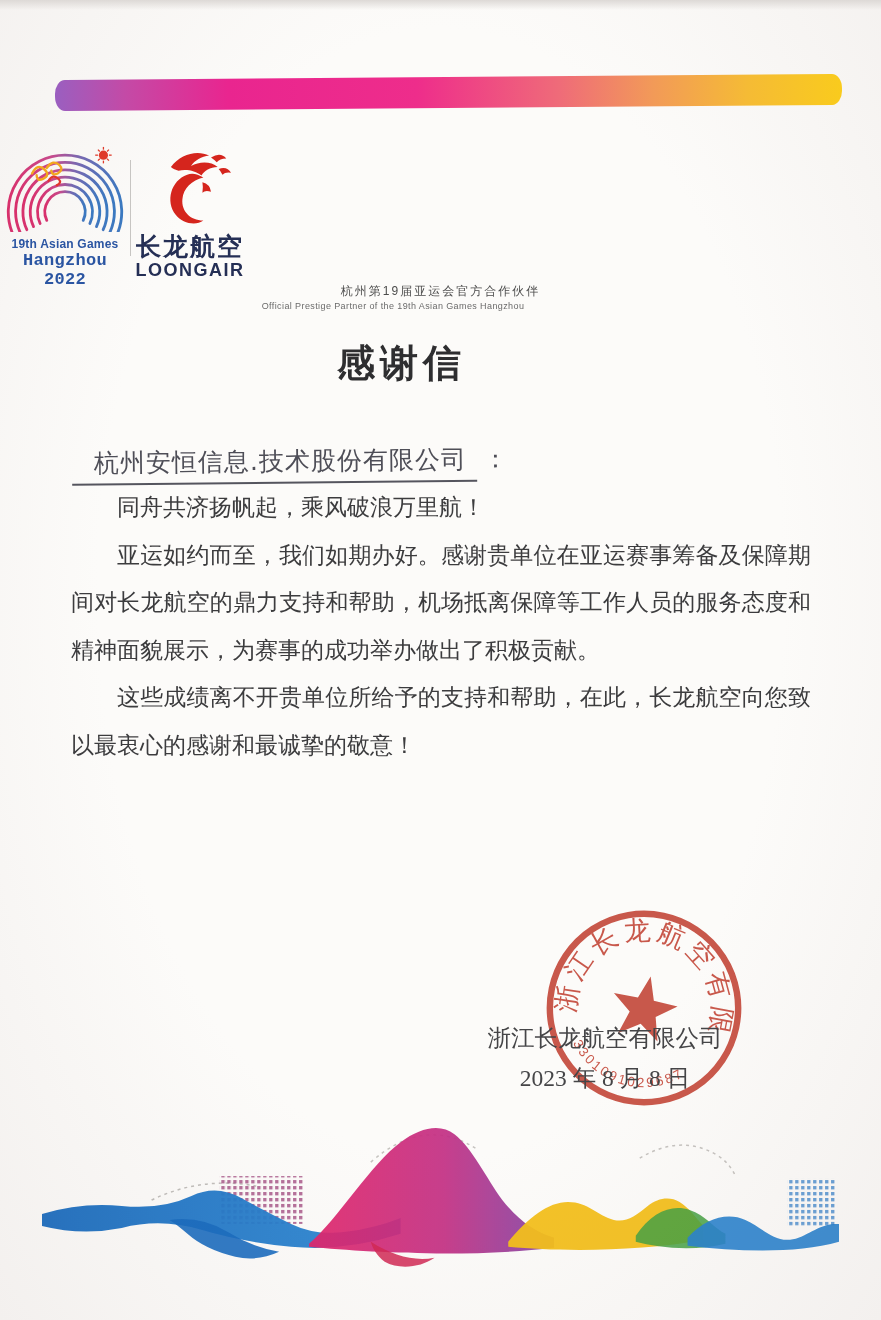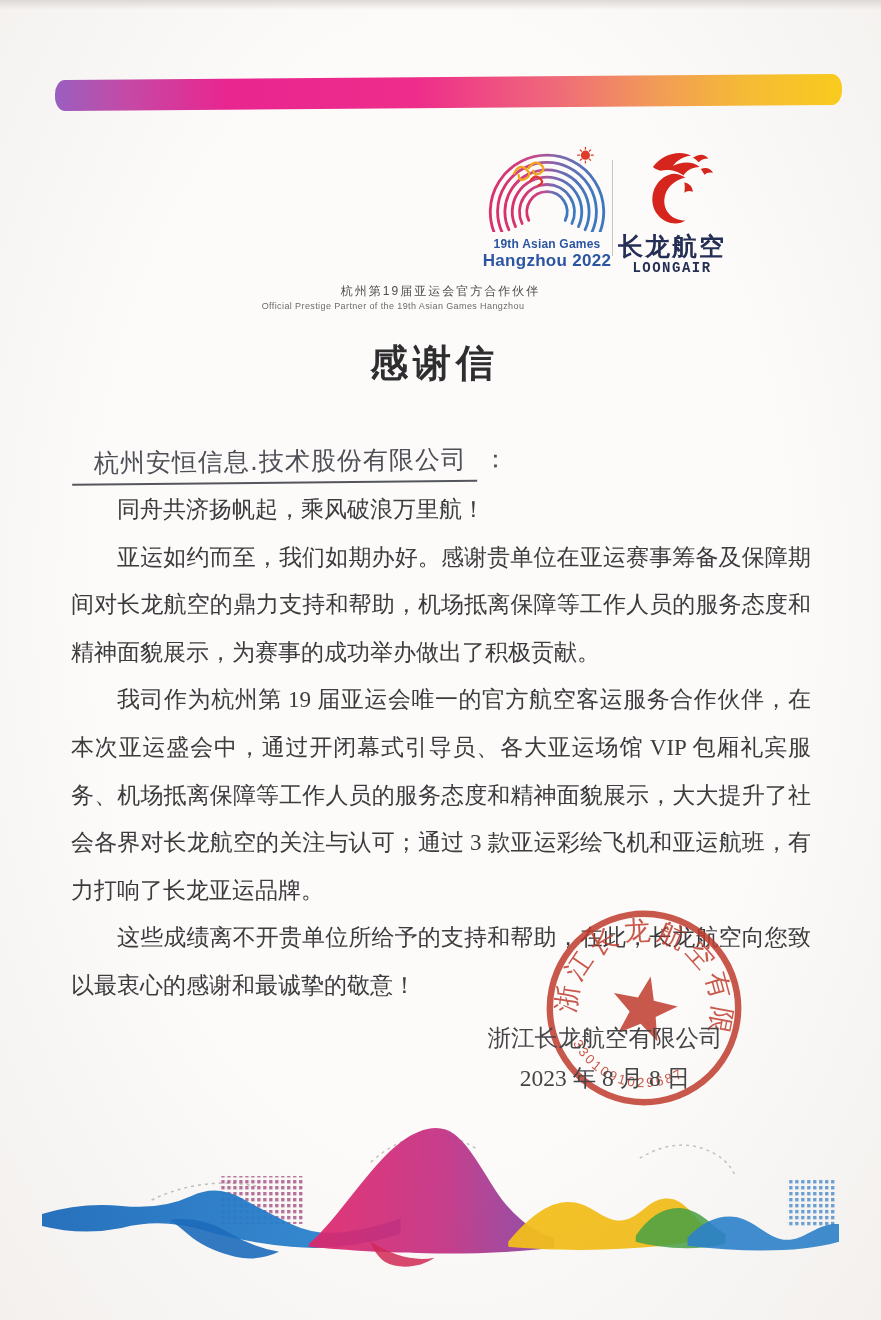--- a/index.html
+++ b/index.html
@@ -20,57 +20,57 @@
   
   .ribbon{
     position:absolute;left:55px;top:77px;width:787px;height:31px;
     border-radius:10px/14px;
     transform:rotate(-0.45deg);
     background:linear-gradient(90deg,#9a5fc0 0%,#c44aa6 9%,#e9258f 22%,#ee2d8b 46%,#ef6b79 64%,#f29a58 76%,#f5bb35 88%,#f9cb1d 100%);
   }
   
   .logos{
     position:absolute;left:0;top:146px;width:731px;height:136px;
-    display:flex;justify-content:flex-end;align-items:flex-start;
+    display:flex;justify-content:flex-start;align-items:flex-start;
   }
   .ag-block{width:130px;text-align:center;position:relative;}
   .ag-text1{font-family:"Liberation Sans",sans-serif;font-weight:bold;color:#2b55a2;font-size:12px;letter-spacing:.2px;margin-top:1px;}
-  .ag-text2{font-family:Liberation Sans, sans-serif;font-weight:bold;color:#2b55a2;font-size:17px;letter-spacing:.3px;}
+  .ag-text2{font-family:Liberation Mono, monospace;font-weight:bold;color:#2b55a2;font-size:17px;letter-spacing:.3px;}
   .divider{width:1px;height:96px;background:#c7c5c2;margin-top:14px;}
   .la-block{width:118px;text-align:center;}
   .la-cn{font-family:Liberation Serif, serif;font-weight:bold;color:#252f55;font-size:25px;letter-spacing:2px;line-height:1.05;}
-  .la-en{font-family:Liberation Mono, monospace;font-weight:bold;color:#252f55;font-size:14px;letter-spacing:1.5px;}
+  .la-en{font-family:Liberation Sans, sans-serif;font-weight:bold;color:#252f55;font-size:18px;letter-spacing:1.5px;}
   .partner-cn{
     position:absolute;left:0;top:283px;width:881px;text-align:center;
     font-family:"Liberation Sans",sans-serif;font-size:12px;color:#4c4c4c;letter-spacing:2px;
   }
   .partner-en{
     position:absolute;left:0;top:301px;width:786px;text-align:center;
     font-family:"Liberation Sans",sans-serif;font-size:9px;color:#6b6b6b;letter-spacing:.4px;
   }
   .title{
     position:absolute;left:0;top:338px;width:803px;text-align:center;
-    font-size:38px;font-weight:bold;color:#2e2e30;letter-spacing:5px;padding-left:33px;
+    font-size:38px;font-weight:bold;color:#2e2e30;letter-spacing:5px;
   }
   .salutation{
     position:absolute;left:72px;top:443px;width:740px;
     font-family:"DejaVu Sans",sans-serif;
     font-size:25px;color:#4e4e57;transform:rotate(-0.6deg);
   }
   .salutation .hand{
     display:inline-block;border-bottom:2px solid #55555e;
     padding:0 10px 4px 22px;letter-spacing:1px;min-width:300px;
   }
   .salutation .colon{padding-left:6px;}
   .body-text{
     position:absolute;left:71px;top:486px;width:740px;
     font-size:23px;color:#3c3c3e;line-height:47.6px;
     text-align:justify;
   }
-  .body-text p{margin:0;text-indent:2em;}
+  .body-text p{margin:0;text-indent:2em;font-family:Liberation Mono, monospace;}
   .signature{
     position:absolute;right:146px;top:1018px;width:260px;text-align:center;
     font-size:23.5px;color:#454547;line-height:40px;
   }
   .seal{
     position:absolute;left:537px;top:901px;width:214px;height:214px;
     opacity:.84;transform:rotate(12deg);
   }
   .wave{position:absolute;left:42px;top:1120px;width:797px;height:150px;}
 </style>
@@ -155,21 +155,20 @@
 
   <div class="title">感谢信</div>
 
   <div class="salutation">
     <span class="hand">杭州安恒信息.技术股份有限公司</span><span class="colon">：</span>
   </div>
 
   <div class="body-text">
     <p>同舟共济扬帆起，乘风破浪万里航！</p>
     <p>亚运如约而至，我们如期办好。感谢贵单位在亚运赛事筹备及保障期间对长龙航空的鼎力支持和帮助，机场抵离保障等工作人员的服务态度和精神面貌展示，为赛事的成功举办做出了积极贡献。</p>
-    <p>我司作为杭州第 19 届亚运会唯一的官方航空客运服务合作伙伴，在本次亚运盛会中，通过开闭幕式引导员、各大亚运场馆 VIP 包厢礼宾服务、机场抵离保障等工作人员的服务态度和精神面貌展示，大大提升了社会各界对长龙航空的关注与认可；通过 3 款亚运彩绘飞机和亚运航班，有力打响了长龙亚运品牌。</p>
     <p>这些成绩离不开贵单位所给予的支持和帮助，在此，长龙航空向您致以最衷心的感谢和最诚挚的敬意！</p>
   </div>
 
   <svg class="seal" viewBox="0 0 200 200">
     <defs>
       <path id="ringPath" d="M39.9,121.9 A64,64 0 1 1 160.1,121.9" fill="none"></path>
       <path id="serialPath" d="M37.2,139.2 A74,74 0 0 0 162.8,139.2" fill="none"></path>
     </defs>
     <circle cx="100" cy="100" r="88" fill="none" stroke="#bf3a2b" stroke-width="6"></circle>
     <path fill="#bf3a2b" d="M100,70 L107.6,91.5 L130.4,92.1 L112.4,106 L118.8,127.9 L100,115 L81.2,127.9 L87.6,106 L69.6,92.1 L92.4,91.5 Z"></path>

